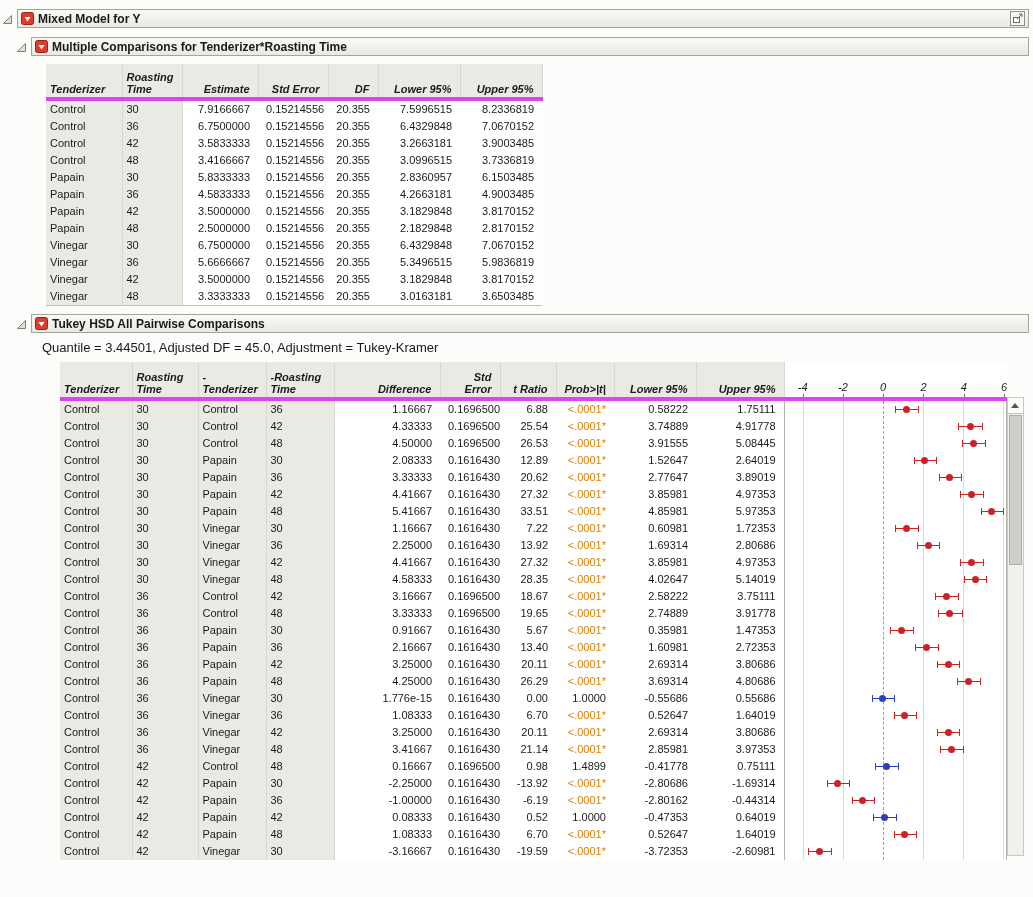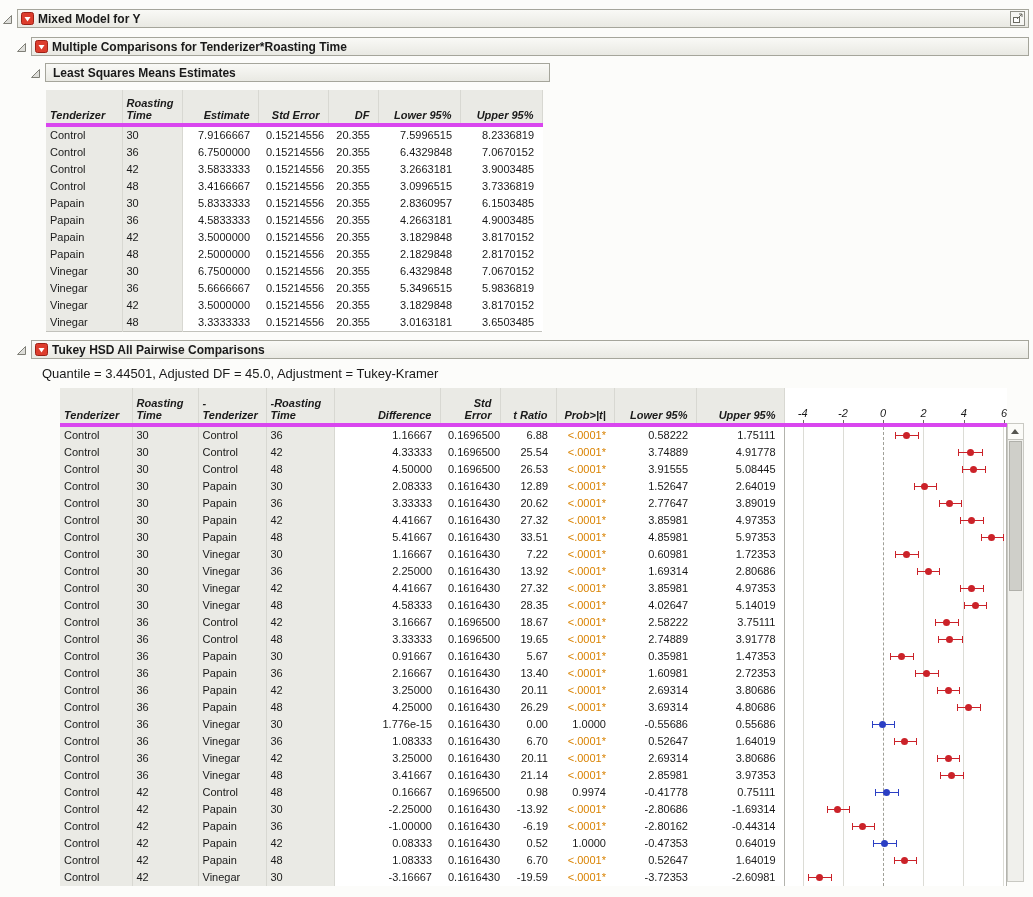--- a/index.html
+++ b/index.html
@@ -110,30 +110,20 @@
       <span class="redmenu">
         <svg width="13" height="13" viewBox="0 0 13 13">
             <rect x="0.5" y="0.5" width="12" height="12" rx="2" fill="#dd3d2d" stroke="#9c2016"></rect>
             <polygon points="3.5,5 9.5,5 6.5,9.5" fill="#ffffff"></polygon>
           </svg>
       </span>
       <span class="otitle">Multiple Comparisons for Tenderizer*Roasting Time</span>
     </div>
   </div>
 
-  <div class="outline-row l2">
-    <span class="disclosure">
-      <svg width="11" height="11" viewBox="0 0 11 11">
-          <polygon points="9.5,1.5 9.5,9.5 1.5,9.5" fill="#dededa" stroke="#7f7f77" stroke-width="1"></polygon>
-        </svg>
-    </span>
-    <div class="obar fixedw" style="width:505px;">
-      <span class="otitle">Least Squares Means Estimates</span>
-    </div>
-  </div>
 
   <table class="jmp lsm">
     <colgroup>
       <col style="width:76px">
         <col style="width:60px">
         <col style="width:76px">
         <col style="width:70px">
         <col style="width:50px">
         <col style="width:82px">
         <col style="width:82px">
@@ -740,21 +730,21 @@
             <td class="num">3.97353</td>
           </tr>
           <tr>
             <td class="lbl">Control</td>
             <td class="lbl">42</td>
             <td class="lbl">Control</td>
             <td class="lbl">48</td>
             <td class="num">0.16667</td>
             <td class="num">0.1696500</td>
             <td class="num">0.98</td>
-            <td class="num">0.9974</td>
+            <td class="num">1.4899</td>
             <td class="num">-0.41778</td>
             <td class="num">0.75111</td>
           </tr>
           <tr>
             <td class="lbl">Control</td>
             <td class="lbl">42</td>
             <td class="lbl">Papain</td>
             <td class="lbl">30</td>
             <td class="num">-2.25000</td>
             <td class="num">0.1616430</td>

